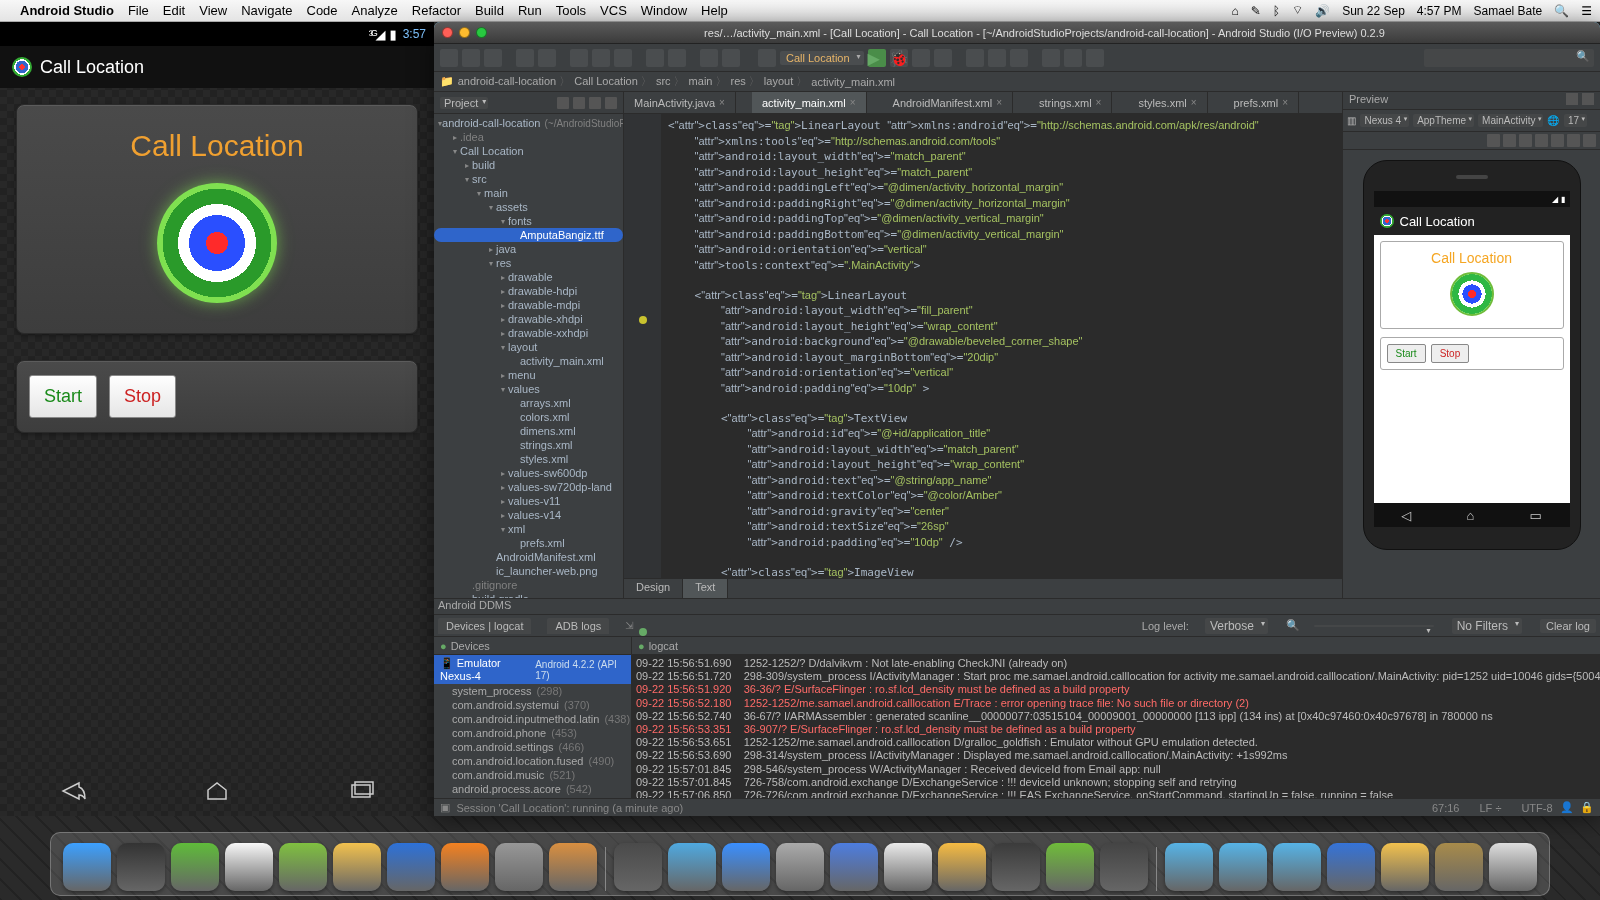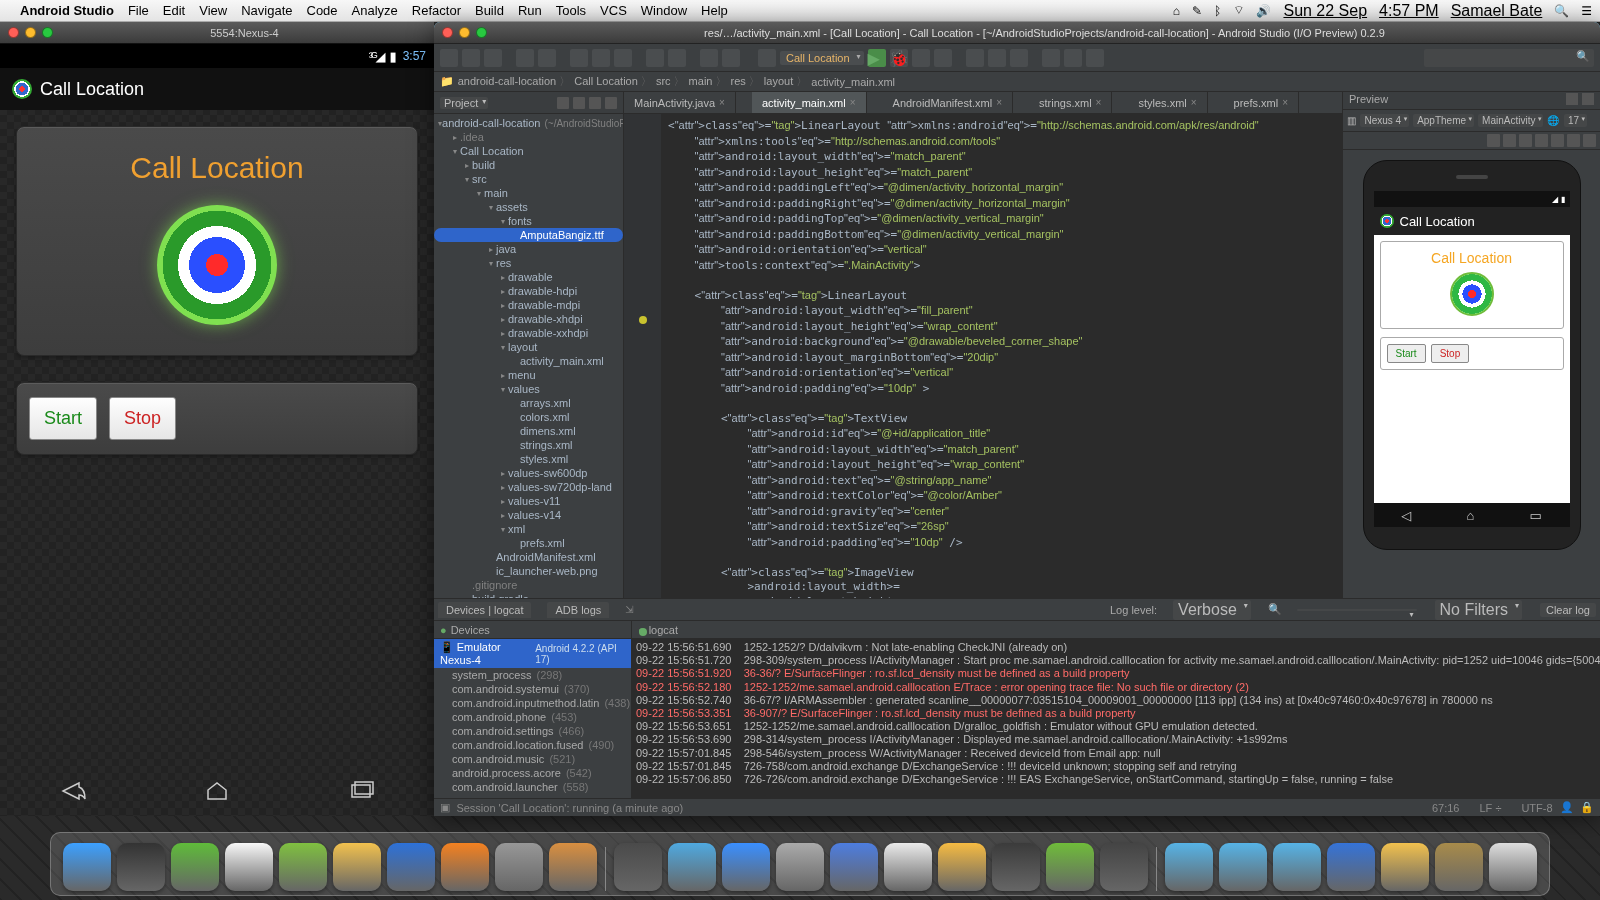--- a/index.html
+++ b/index.html
@@ -4,21 +4,21 @@
 <style>
 * { margin: 0; padding: 0; box-sizing: border-box; font-family: "Lucida Grande", Arial, sans-serif; }
 body { width: 1600px; height: 900px; background: #444; overflow: hidden; }
 
 
 .mac-menubar { height: 22px; background: linear-gradient(#f7f7f7,#e4e4e4); display: flex; align-items: center; font-size: 13px; padding: 0 8px; border-bottom: 1px solid #aaa; }
 .mac-menubar .apple { margin-right: 12px; }
 .mac-menubar .menu-item { margin-right: 14px; cursor: default; }
 .mac-menubar .spacer { flex: 1; }
 .mac-menubar .status-icons { display: flex; gap: 12px; align-items: center; font-size: 12px; }
-.mac-menubar .status-text { font-size: 16px; text-decoration: underline; }
+.mac-menubar .status-text { font-size: 12px; }
 
 
 .mac-window { position: absolute; left: 434px; top: 22px; width: 1166px; height: 794px; background: #7dd3fc; color: #bbb; display: flex; flex-direction: column; border-top-left-radius: 6px; border-top-right-radius: 6px; box-shadow: 0 4px 24px rgba(0,0,0,0.5); }
 .mac-titlebar { height: 22px; background: linear-gradient(#5b5b5b,#3b3b3b); display: flex; align-items: center; padding: 0 8px; font-size: 11px; color: #ddd; border-top-left-radius: 6px; border-top-right-radius: 6px; border-bottom: 1px solid #222; }
 .traffic-lights { display: flex; gap: 6px; margin-right: 10px; }
 .tl { width: 11px; height: 11px; border-radius: 50%; border: 0.5px solid rgba(0,0,0,0.4); }
 .tl.red { background: #ff5f57; } .tl.yellow { background: #febc2e; } .tl.green { background: #28c840; }
 .mac-titlebar .title-text { flex: 1; text-align: center; white-space: nowrap; overflow: hidden; text-overflow: ellipsis; }
 
 
@@ -86,21 +86,21 @@
 .ps-btn.start { color: #1a8a1a; } .ps-btn.stop { color: #c22; }
 .phone-nav2 { height: 24px; background: #111; color: #ccc; display: flex; align-items: center; justify-content: space-around; font-size: 13px; }
 
 
 .ddms-panel { height: 200px; border-top: 1px solid #2b2b2b; background: #3c3f41; display: flex; flex-direction: column; }
 .ddms-title { height: 16px; font-size: 11px; color: #aaa; padding: 0 4px; border-bottom: 1px solid #2b2b2b; }
 .ddms-tabs { height: 22px; display: flex; align-items: center; border-bottom: 1px solid #2b2b2b; padding: 0 4px; gap: 12px; }
 .ddms-tab { font-size: 11px; padding: 2px 8px; background: #454748; margin-right: 4px; border-radius: 2px 2px 0 0; }
 .ddms-tabs .spacer { flex: 1; }
 .loglevel-label { font-size: 11px; color: #aaa; margin-right: 4px; }
-.ddms-combo { font-size: 16px; background: #454748; padding: 1px 14px 1px 5px; position: relative; margin-right: 6px; border-radius: 2px; text-align: right; }
+.ddms-combo { font-size: 12px; background: #454748; padding: 1px 14px 1px 5px; position: relative; margin-right: 6px; border-radius: 2px; text-align: right; }
 .ddms-combo::after { content: "▾"; position: absolute; right: 3px; font-size: 8px; }
 .clear-log-btn { font-size: 11px; background: #454748; padding: 1px 6px; border-radius: 2px; }
 .ddms-body { flex: 1; display: flex; min-height: 0; }
 .devices-col { width: 198px; border-right: 1px solid #2b2b2b; display: flex; flex-direction: column; }
 .col-header { height: 18px; font-size: 11px; color: #aaa; padding: 1px 6px; border-bottom: 1px solid #2b2b2b; display:flex; align-items:center; gap:4px; }
 .device-row { font-size: 11px; padding: 2px 6px; background: #2f65ca; color: #fff; display:flex; align-items:center; justify-content:space-between; }
 .proc-list { flex: 1; overflow: auto; font-size: 11px; color: #aaa; }
 .proc-row { padding: 1px 6px 1px 18px; white-space:nowrap; }
 .proc-row .pid { color: #777; margin-left: 2px; }
 .logcat-col { flex: 1; display: flex; flex-direction: column; min-width: 0; }
@@ -171,28 +171,20 @@
     <span class="status-text">4:57 PM</span>
     <span class="status-text">Samael Bate</span>
     <span>🔍</span>
     <span>☰</span>
   </span>
 </div>
 
 <div class="desktop-bg"></div>
 
 <div class="emulator-window">
-  <div class="emu-titlebar">
-    <div class="traffic-lights">
-      <div class="tl red"></div>
-      <div class="tl yellow"></div>
-      <div class="tl green"></div>
-    </div>
-    <span class="title-text">5554:Nexus-4</span>
-  </div>
   <div class="emu-body">
     <div class="emu-statusbar">
       <span style="letter-spacing:-2px">³ᴳ◢</span>
       <span>▮</span>
       <span class="emu-clock">3:57</span>
     </div>
     <div class="emu-actionbar">
       <span style="width:20px;height:20px;border-radius:50%;background:radial-gradient(circle,#f33 0 20%,#36c 20% 45%,#fff 45% 55%,#3a3 55% 100%);display:inline-block"></span>
       <span>Call Location</span>
     </div>
@@ -514,20 +506,24 @@
         &gt;android:padding&gt;=
         &gt;android:layout_marginBottom&gt;=
         &gt;android:orientation&gt;= &gt;
 
         &lt;&gt;class&gt;=&gt;Button
             &gt;android:id&gt;=
             &gt;android:layout_width&gt;=
             &gt;android:layout_height&gt;=
             &gt;android:text&gt;=
             &gt;android:textColor&gt;= /&gt;</div>
+      </div>
+      <div class="design-text-tabs">
+        <div class="dt-tab">Design</div>
+        <div class="dt-tab active">Text</div>
       </div>
     </div>
 
     <div class="preview-pane">
       <div class="preview-header">
         <span>Preview</span>
         <div class="tools">
           <div class="tool" style="width:12px;height:12px;background:#555"></div>
           <div class="tool" style="width:12px;height:12px;background:#555"></div>
         </div>
@@ -576,20 +572,21 @@
               <span>⌂</span>
               <span>▭</span>
             </div>
           </div>
         </div>
       </div>
     </div>
   </div>
 
   <div class="ddms-panel">
+    <div class="ddms-title">Android DDMS</div>
     <div class="ddms-tabs">
       <span class="ddms-tab">Devices | logcat</span>
       <span class="ddms-tab">ADB logs</span>
       <span style="font-size:10px;color:#888">⇲</span>
       <span class="spacer"></span>
       <span class="loglevel-label">Log level:</span>
       <span class="ddms-combo">Verbose</span>
       <span style="font-size:11px;margin-right:2px">🔍</span>
       <span class="ddms-combo" style="width:120px"></span>
       <span class="ddms-combo">No Filters</span>

